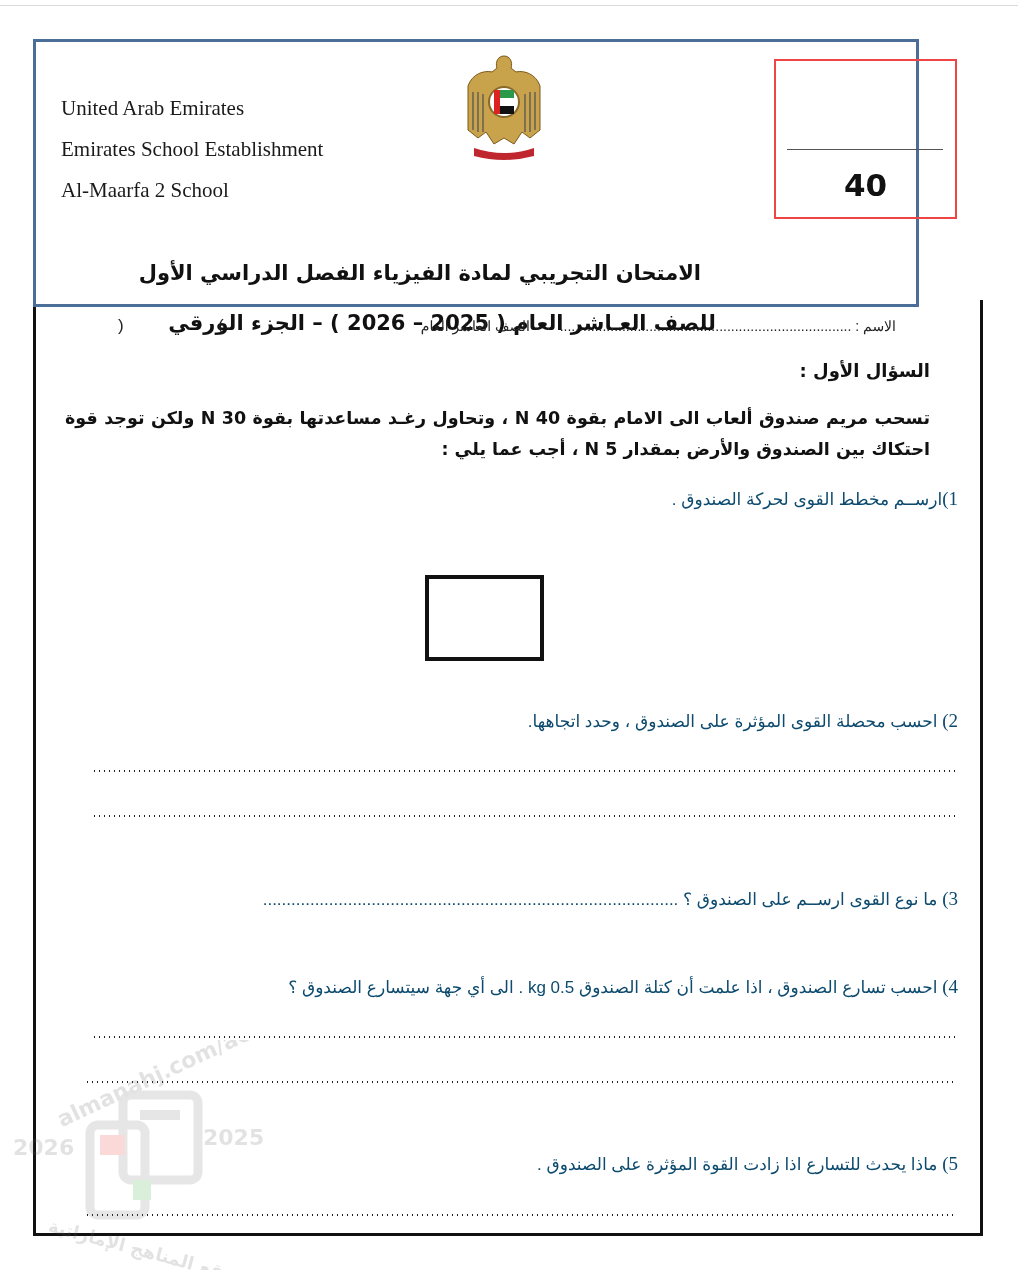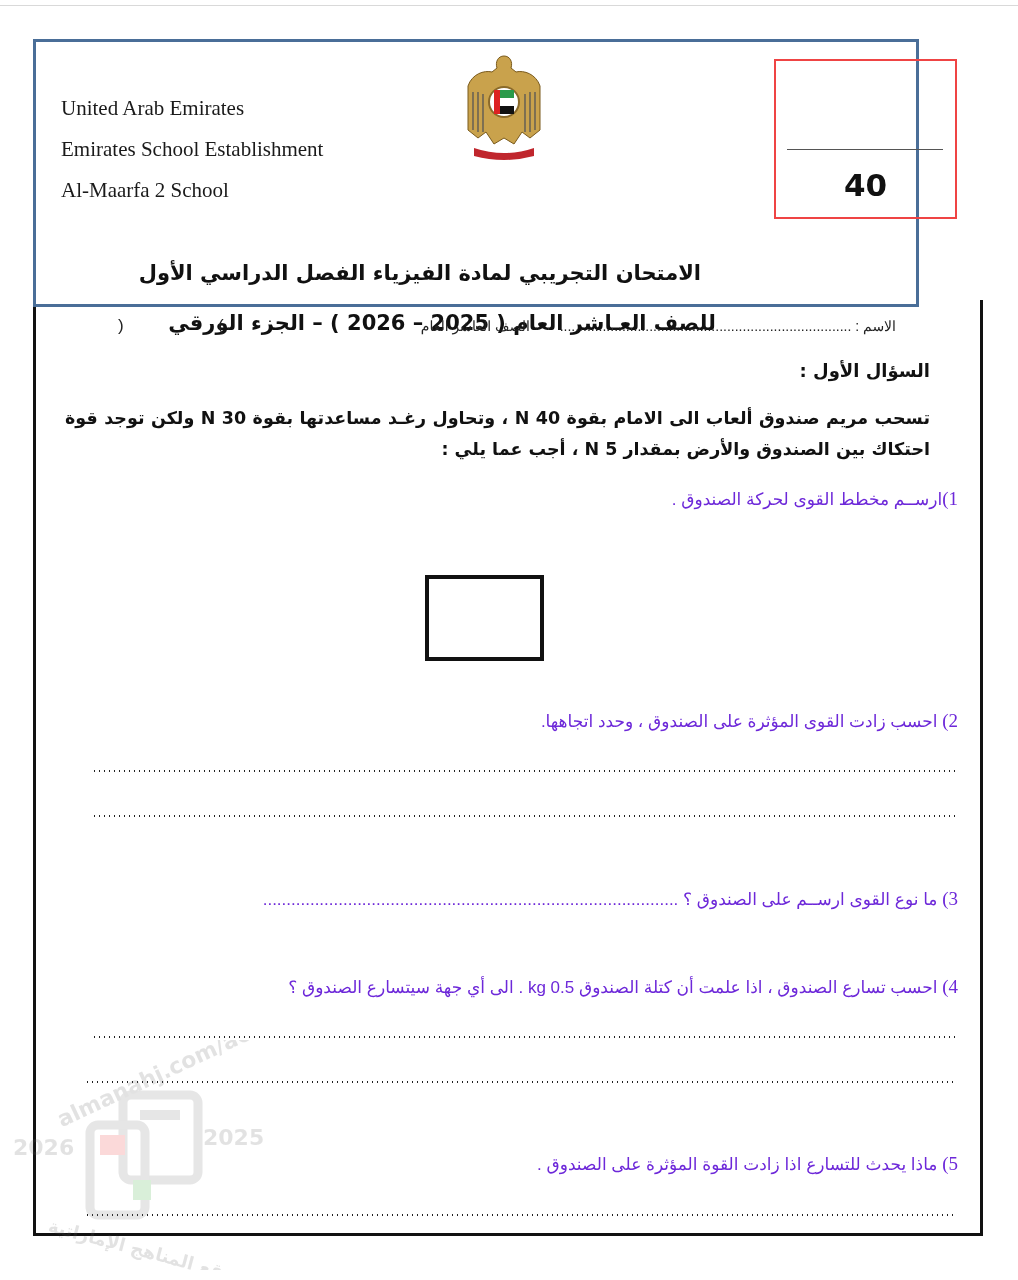--- a/index.html
+++ b/index.html
@@ -41,21 +41,21 @@
   .title2 { right: 200px; top: 228px; }
   .name-row { position: absolute; right: 122px; top: 318px; font-size: 14px; white-space: nowrap; direction: rtl; color: #222; }
   .name-row .dots { letter-spacing: 0px; }
   .paren { position: absolute; top: 316px; font-size: 17px; color: #222; }
 
   .q-title { position: absolute; right: 88px; top: 360px; font-family: "DejaVu Sans", sans-serif; font-weight: bold; font-size: 18px; direction: rtl; white-space: nowrap; }
   .q-body {
     position: absolute; left: 65px; right: 88px; top: 403px; direction: rtl; text-align: justify;
     font-family: "DejaVu Sans", sans-serif; font-weight: bold; font-size: 17.5px; line-height: 31px;
   }
-  .subq { position: absolute; direction: rtl; font-size: 17px; white-space: nowrap; color: #6d28d9; }
+  .subq { position: absolute; direction: rtl; font-size: 17px; white-space: nowrap; color: #0c4a6e; }
   .subq .num { font-family: "Liberation Serif", serif; font-size: 19px; }
 
   .draw-box { position: absolute; left: 425px; top: 575px; width: 119px; height: 86px; border: 4px solid #111; box-sizing: border-box; }
 
   .dotline {
     position: absolute; height: 2px;
     background-image: radial-gradient(circle, #222 0.9px, transparent 1.1px);
     background-size: 5px 2px; background-repeat: repeat-x;
   }
 
@@ -113,21 +113,21 @@
 
 <div class="q-title">السؤال الأول :</div>
 <div class="q-body">تسحب مريم صندوق ألعاب الى الامام بقوة N 40 ، وتحاول رغـد مساعدتها بقوة N 30 ولكن توجد قوة احتكاك بين الصندوق والأرض بمقدار N 5 ، أجب عما يلي :</div>
 
 <div class="subq" style="right:60px; top:488px;">
   <span class="num">1)</span><span>ارســم مخطط القوى لحركة الصندوق .</span>
 </div>
 <div class="draw-box"></div>
 
 <div class="subq" style="right:60px; top:710px;">
-  <span class="num">2)</span> <span>احسب زادت القوى المؤثرة على الصندوق ، وحدد اتجاهها.</span>
+  <span class="num">2)</span> <span>احسب محصلة القوى المؤثرة على الصندوق ، وحدد اتجاهها.</span>
 </div>
 <div class="dotline" style="left:92px; width:865px; top:770px;"></div>
 <div class="dotline" style="left:92px; width:865px; top:815px;"></div>
 
 <div class="subq" style="right:60px; top:888px;">
   <span class="num">3)</span> <span>ما نوع القوى ارســم على الصندوق ؟ ........................................................................................</span>
 </div>
 
 <div class="subq" style="right:60px; top:976px;">
   <span class="num">4)</span> <span>احسب تسارع الصندوق ، اذا علمت أن كتلة الصندوق  0.5 kg  . الى أي جهة سيتسارع الصندوق ؟</span>

